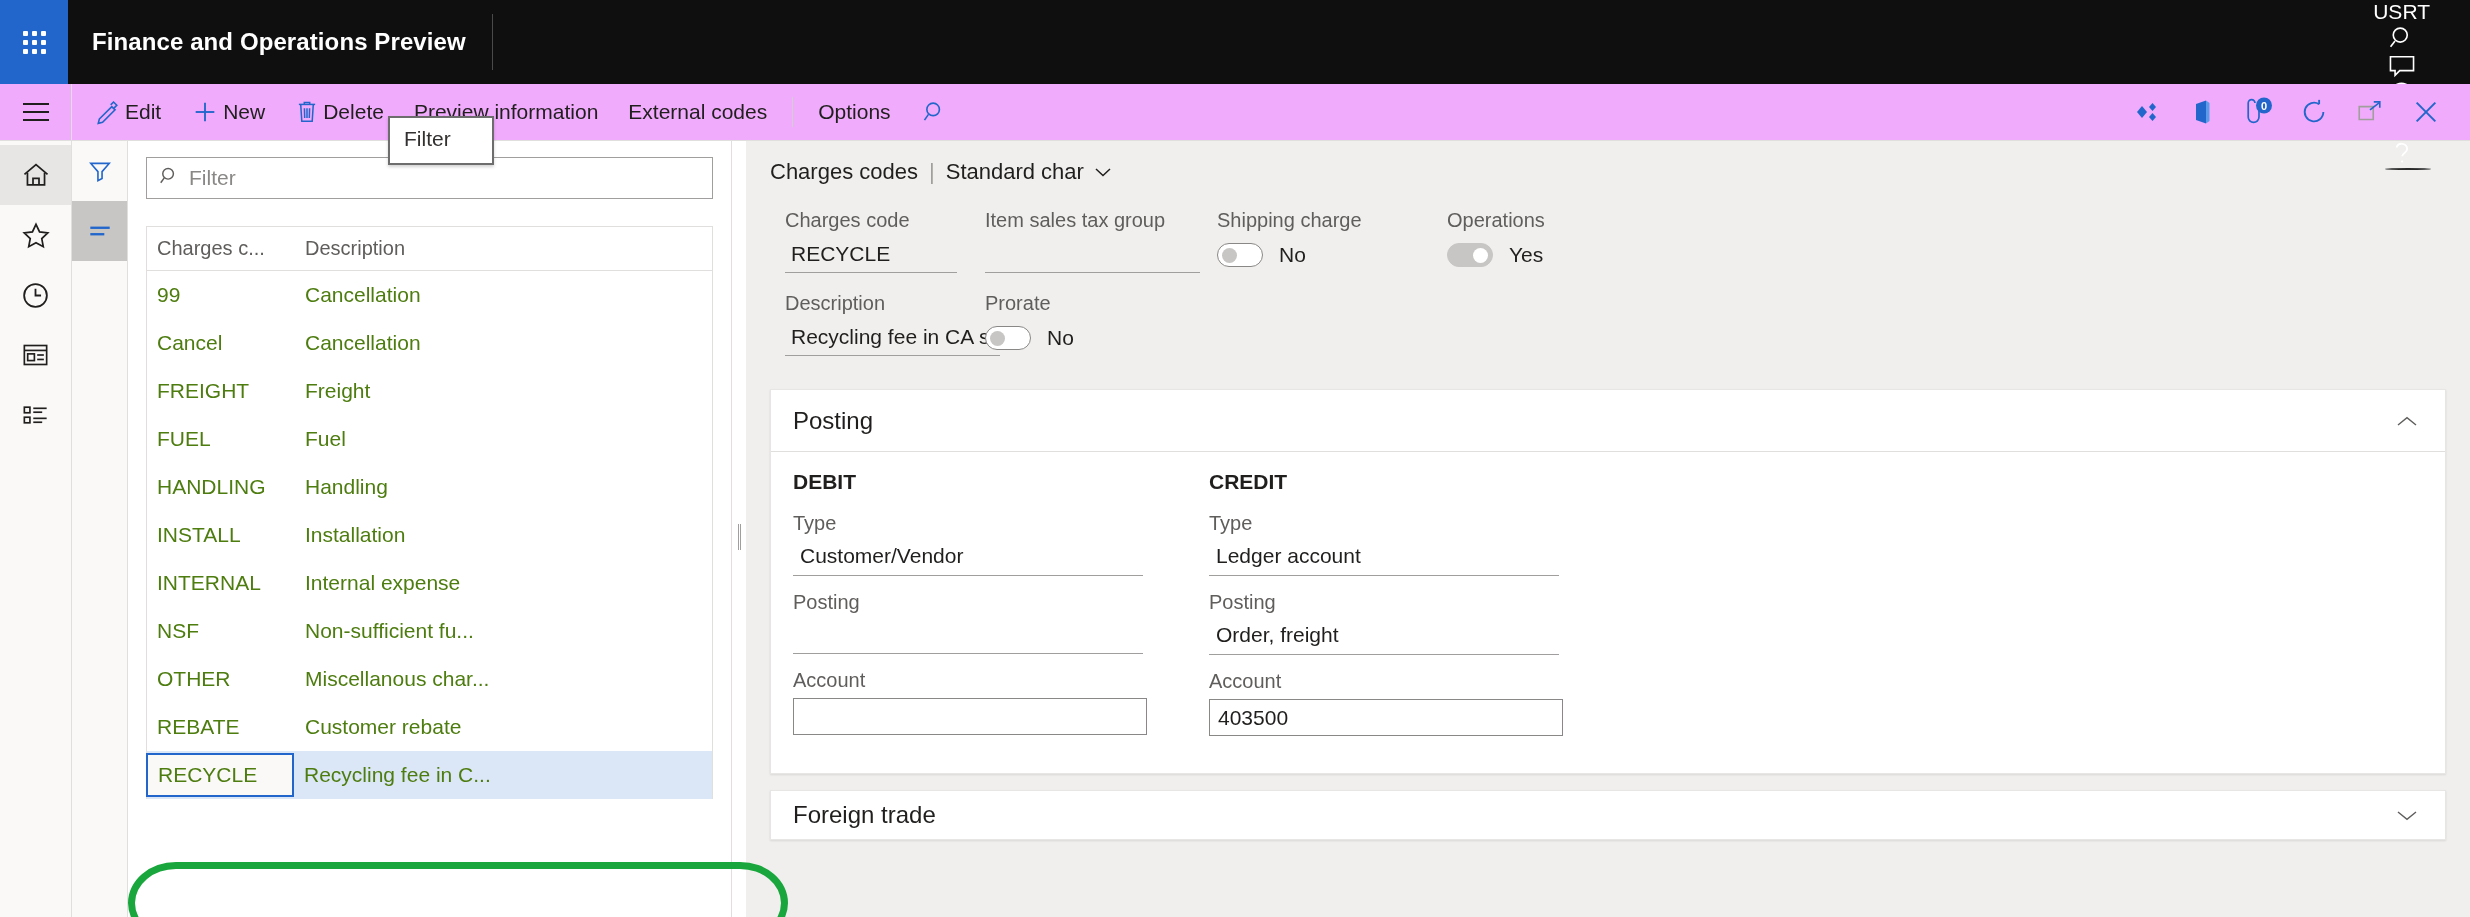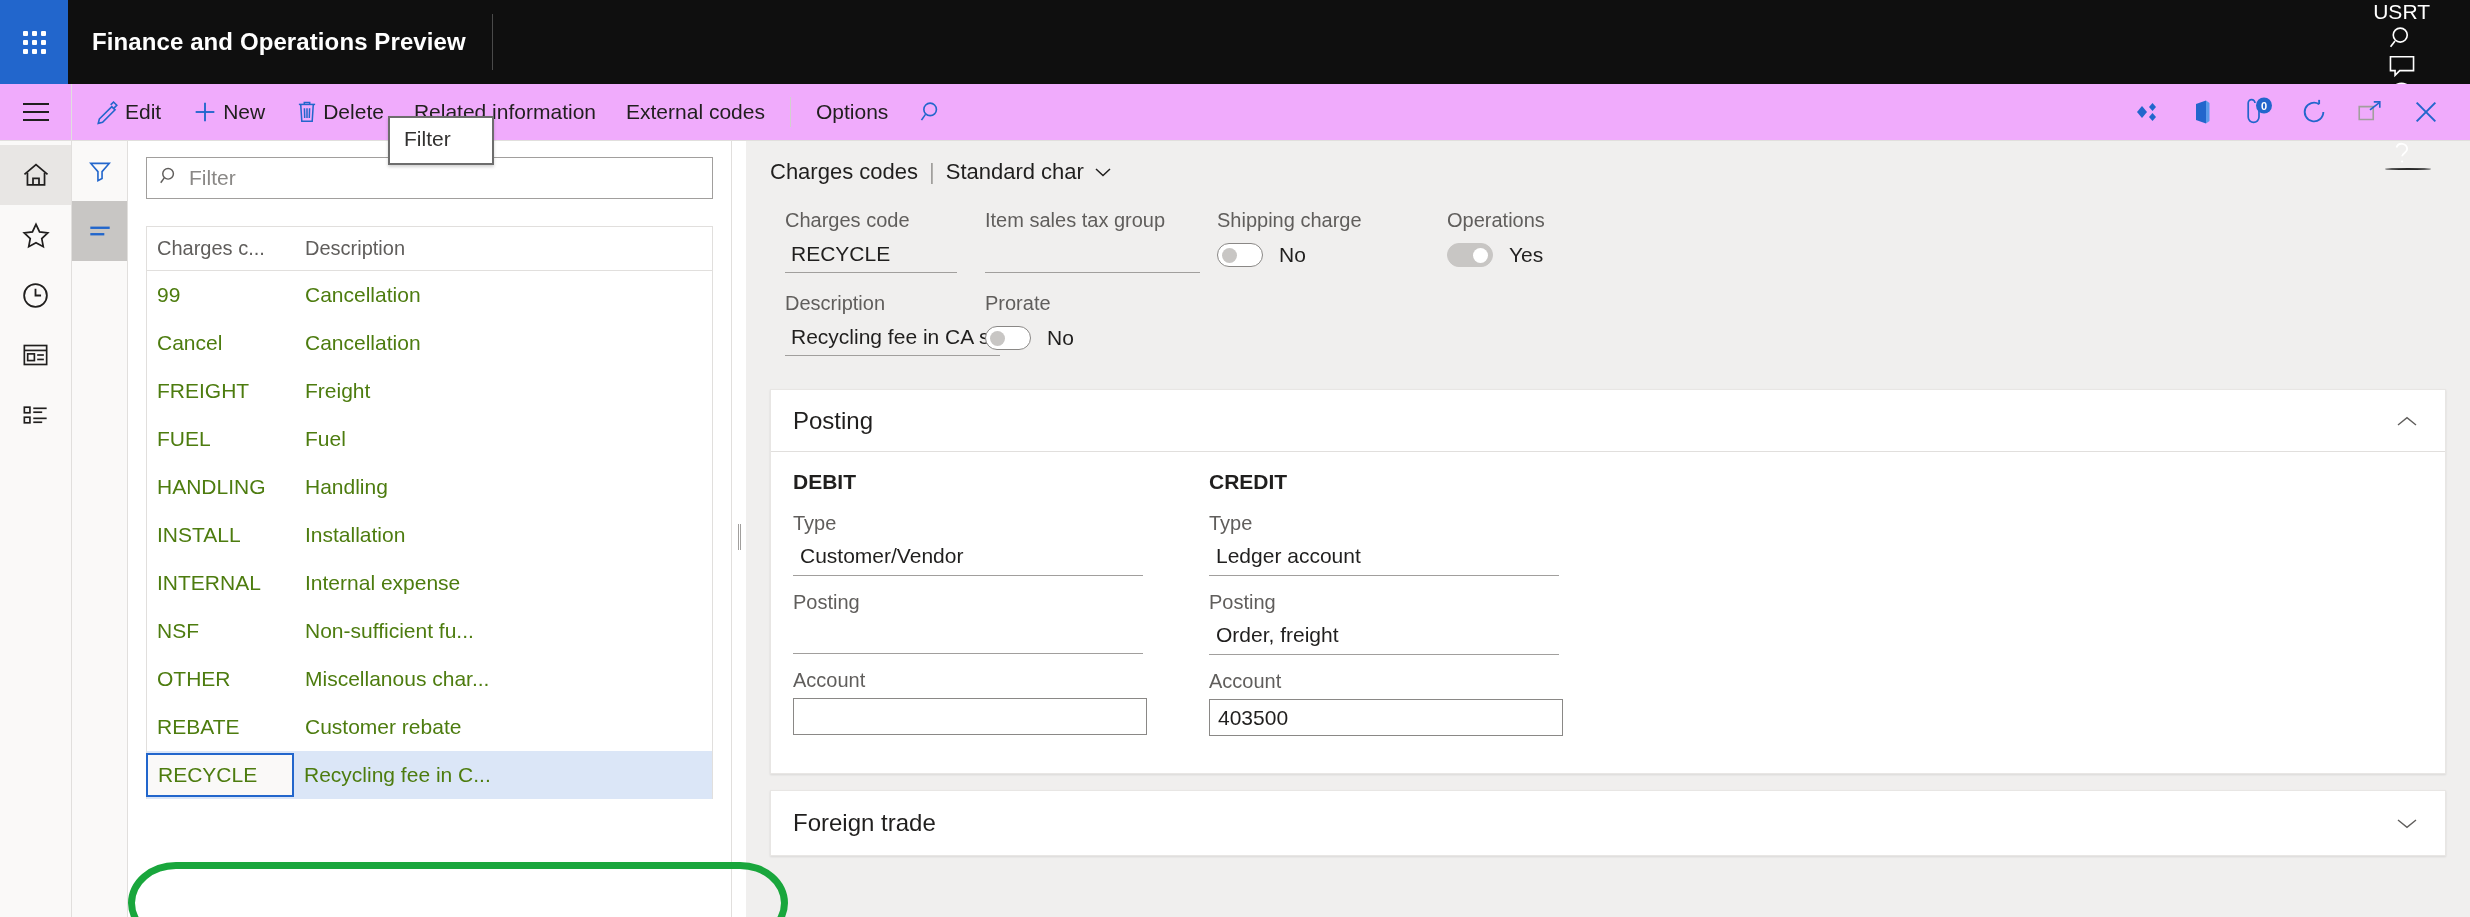--- a/index.html
+++ b/index.html
@@ -304,21 +304,21 @@
     cursor: text;
   }
   .pinput {
     font-size: 21px; color: #201f1e;
     border: 1px solid #8a8886; background: #fff;
     padding: 5px 8px;
     height: 37px; width: 354px;
     display: flex; align-items: center;
     cursor: text;
   }
-  .card.collapsed .card-head { border-bottom: none; height: 64px; gap: 20px; }
+  .card.collapsed .card-head { border-bottom: none; height: 48px; gap: 20px; }
 </style>
 </head>
 <body>
 
 <div class="header">
   <div class="waffle">
     <div class="waffle-grid">
       <i></i>
         <i></i>
         <i></i>
@@ -406,21 +406,21 @@
             <path d="M8.5 5 v-1.8 h5 V5"></path>
           <path d="M5.2 5 l1 15.5 h9.6 l1-15.5"></path>
           <line x1="8.6" y1="8.6" x2="8.9" y2="17.6"></line>
             <line x1="11" y1="8.6" x2="11" y2="17.6"></line>
             <line x1="13.4" y1="8.6" x2="13.1" y2="17.6"></line>
         </svg>
       </span>
       <span>Delete</span>
     </div>
     <div class="cmd-btn">
-      <span>Related information</span>
+      <span>Preview information</span>
     </div>
     <div class="cmd-btn">
       <span>External codes</span>
     </div>
     <div class="cmd-sep"></div>
     <div class="cmd-btn">
       <span>Options</span>
     </div>
     <div class="cmd-btn">
       <span class="ci">

